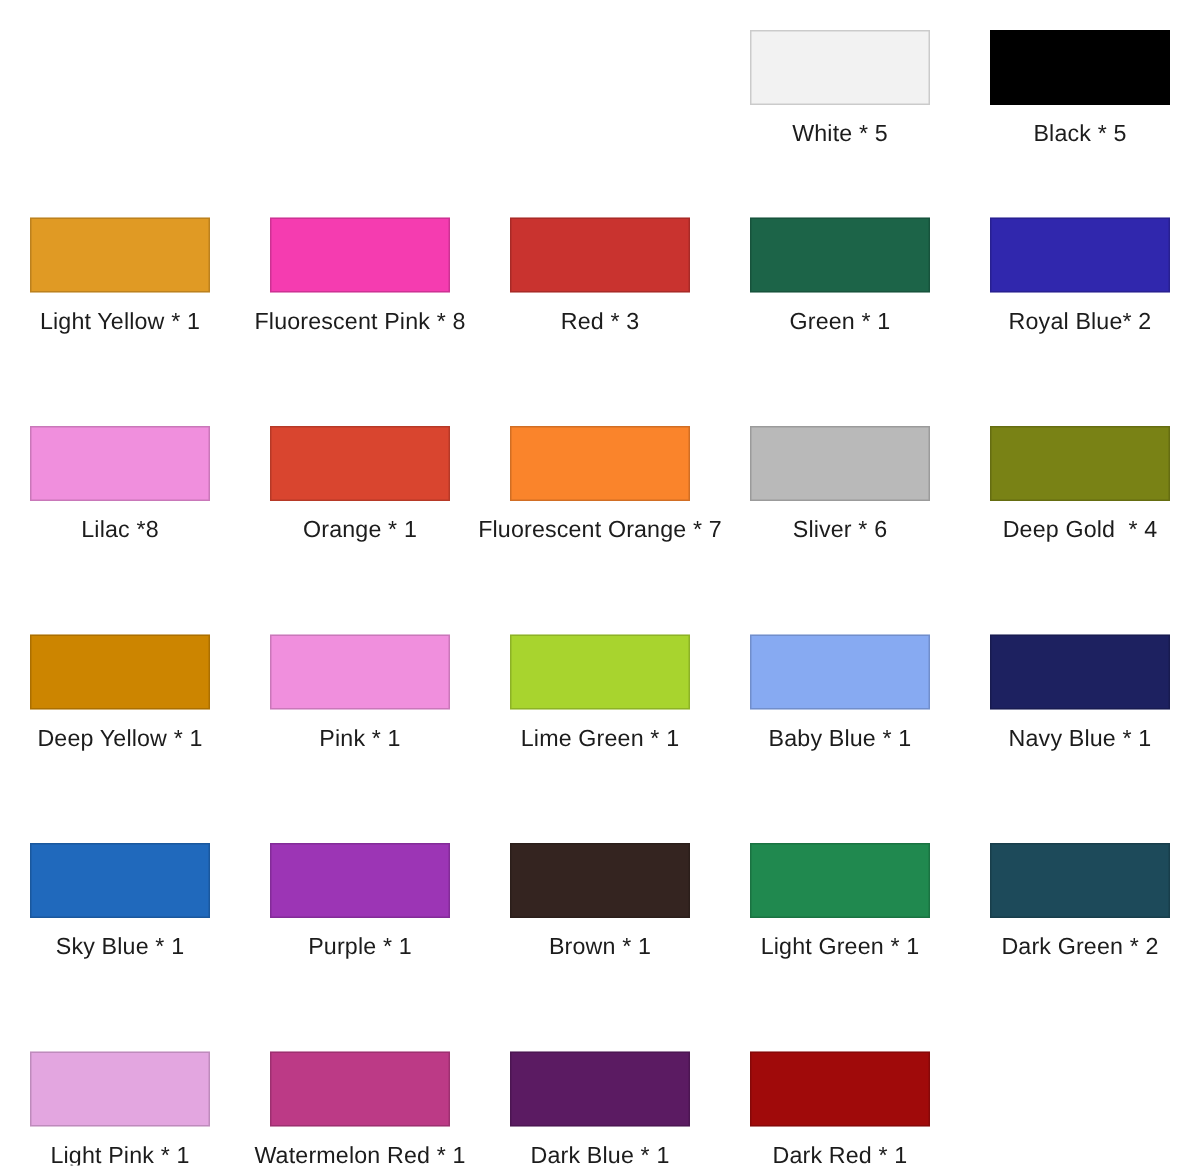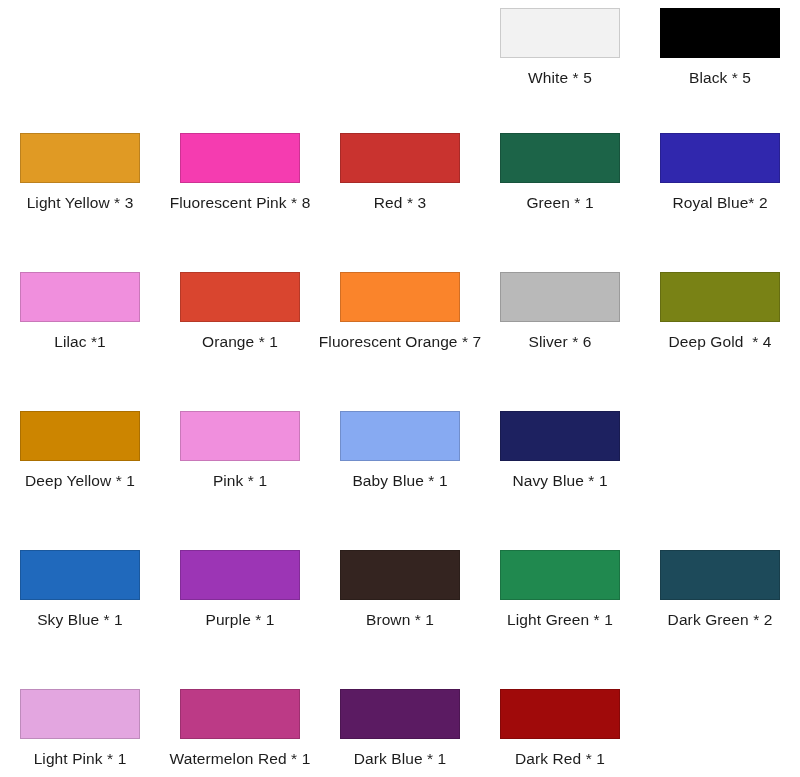--- a/index.html
+++ b/index.html
@@ -36,21 +36,21 @@
     height: 92px;
   }
 
   .swatch-cell {
     width: 160px;
     box-sizing: border-box;
     display: flex;
     flex-direction: column;
     align-items: center;
     justify-content: flex-start;
-    padding-top: 8px;
+    padding-top: 20px;
   }
 
   .swatch-cell.empty-cell {
     visibility: hidden;
   }
 
   .swatch-chip {
     width: 120px;
     height: 50px;
     box-sizing: border-box;
@@ -90,21 +90,21 @@
         <div class="swatch-label">White * 5</div>
       </div>
       <div class="swatch-cell">
         <div class="swatch-chip" style="background: rgb(0, 0, 0); border-color: rgb(0, 0, 0);"></div>
         <div class="swatch-label">Black * 5</div>
       </div>
     </div>
     <div class="palette-row">
       <div class="swatch-cell">
         <div class="swatch-chip" style="background: rgb(224, 154, 36);"></div>
-        <div class="swatch-label">Light Yellow * 3</div>
+        <div class="swatch-label">Light Yellow * 1</div>
       </div>
       <div class="swatch-cell">
         <div class="swatch-chip" style="background: rgb(245, 60, 176);"></div>
         <div class="swatch-label">Fluorescent Pink * 8</div>
       </div>
       <div class="swatch-cell">
         <div class="swatch-chip" style="background: rgb(201, 51, 47);"></div>
         <div class="swatch-label">Red * 3</div>
       </div>
       <div class="swatch-cell">
@@ -112,21 +112,21 @@
         <div class="swatch-label">Green * 1</div>
       </div>
       <div class="swatch-cell">
         <div class="swatch-chip" style="background: rgb(48, 39, 173);"></div>
         <div class="swatch-label">Royal Blue* 2</div>
       </div>
     </div>
     <div class="palette-row">
       <div class="swatch-cell">
         <div class="swatch-chip" style="background: rgb(240, 143, 221);"></div>
-        <div class="swatch-label">Lilac *1</div>
+        <div class="swatch-label">Lilac *8</div>
       </div>
       <div class="swatch-cell">
         <div class="swatch-chip" style="background: rgb(217, 69, 47);"></div>
         <div class="swatch-label">Orange * 1</div>
       </div>
       <div class="swatch-cell">
         <div class="swatch-chip" style="background: rgb(250, 132, 43);"></div>
         <div class="swatch-label">Fluorescent Orange * 7</div>
       </div>
       <div class="swatch-cell">
@@ -141,20 +141,24 @@
     <div class="palette-row">
       <div class="swatch-cell">
         <div class="swatch-chip" style="background: rgb(204, 133, 0);"></div>
         <div class="swatch-label">Deep Yellow * 1</div>
       </div>
       <div class="swatch-cell">
         <div class="swatch-chip" style="background: rgb(240, 143, 221);"></div>
         <div class="swatch-label">Pink * 1</div>
       </div>
       <div class="swatch-cell">
+        <div class="swatch-chip" style="background: rgb(168, 212, 46);"></div>
+        <div class="swatch-label">Lime Green * 1</div>
+      </div>
+      <div class="swatch-cell">
         <div class="swatch-chip" style="background: rgb(135, 170, 242);"></div>
         <div class="swatch-label">Baby Blue * 1</div>
       </div>
       <div class="swatch-cell">
         <div class="swatch-chip" style="background: rgb(29, 33, 96);"></div>
         <div class="swatch-label">Navy Blue * 1</div>
       </div>
     </div>
     <div class="palette-row">
       <div class="swatch-cell">

